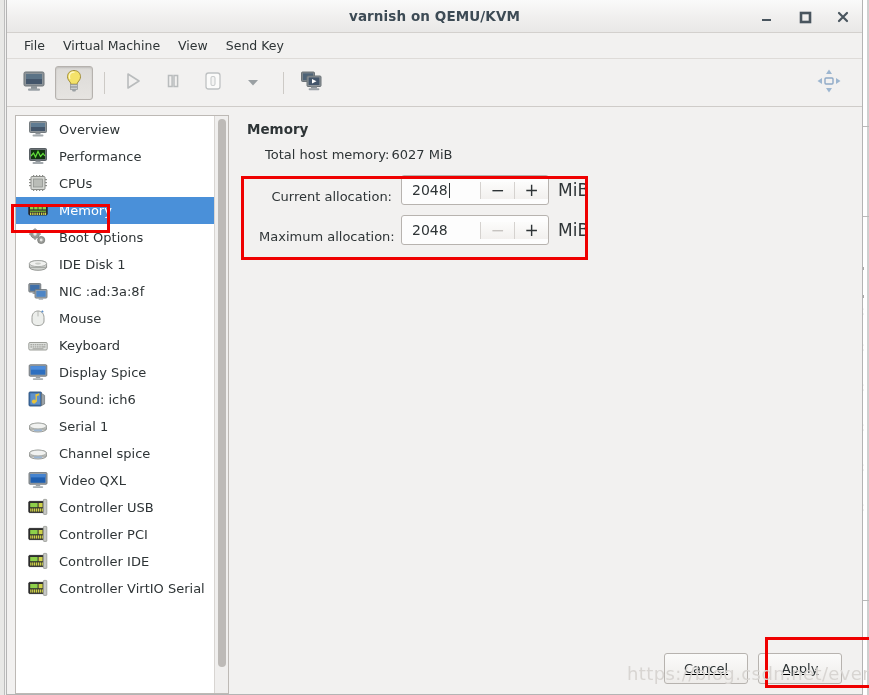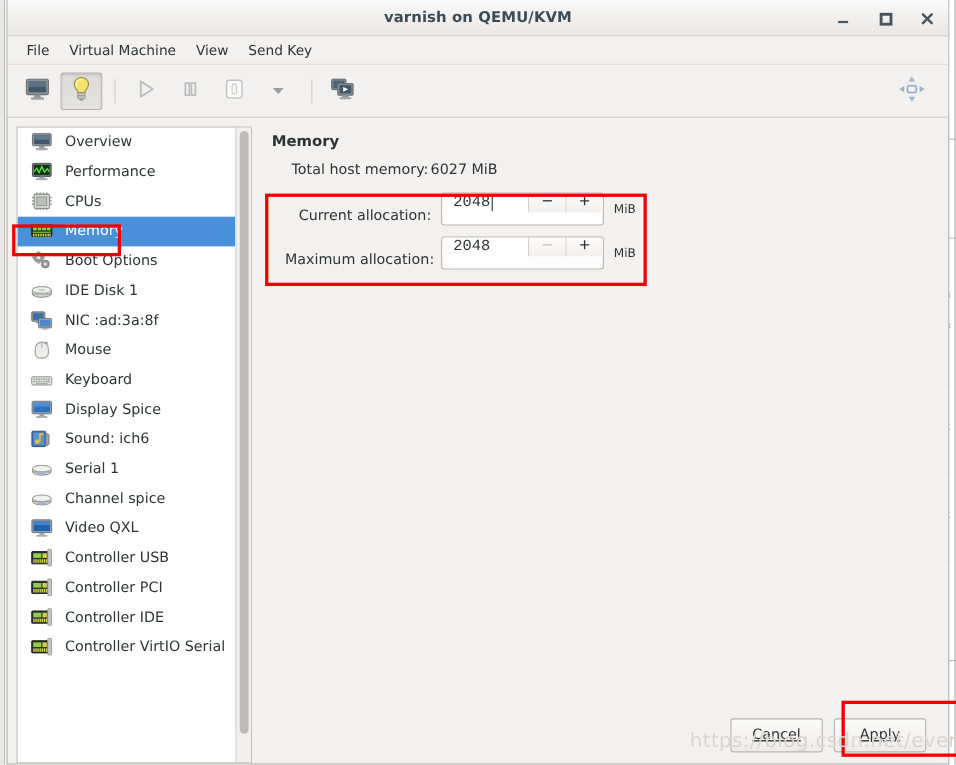--- a/index.html
+++ b/index.html
@@ -201,21 +201,21 @@
     height: 32px; margin-bottom: 8px;
   }
   .alloc-label {
     width: 142px; text-align: right; padding-right: 9px;
     font-size: 13px; color: #2e3436; white-space: nowrap; margin-top: 12px;
   }
   .spin {
     width: 148px; height: 30px;
     background: #fdfdfd;
     border: 1px solid #b7b3af; border-radius: 3px;
-    display: flex; align-items: flex-start; overflow: hidden; font-family: Liberation Mono, monospace;
+    display: flex; align-items: center; overflow: hidden;
   }
   .spin-entry {
     flex: 1; min-width: 0;
     display: flex; align-items: center;
     padding-left: 10px;
     font-size: 14px; color: #2e3436;
     background: #fdfdfd;
     position: relative;
   }
   .caret {
@@ -224,21 +224,21 @@
   }
   .spin-btn {
     width: 34px; flex: none;
     border-left: 1px solid #d5d2cf;
     background: linear-gradient(to bottom,#fcfcfb,#f2f0ee);
     display: flex; align-items: center; justify-content: center;
     font-size: 17px; color: #2e3436; line-height: 1;
   }
   .spin-btn.disabled { color: #c6c3c0; }
   .spin-unit {
-    margin-left: 9px; font-size: 11px; color: #2e3436;
+    margin-left: 9px; font-size: 17px; color: #2e3436;
   }
 
   
   #footer {
     position: absolute; right: 0; bottom: 10px;
     display: flex; align-items: center; gap: 10px;
     padding-right: 12px;
     text-decoration: underline;
   }
   .dlg-btn {

